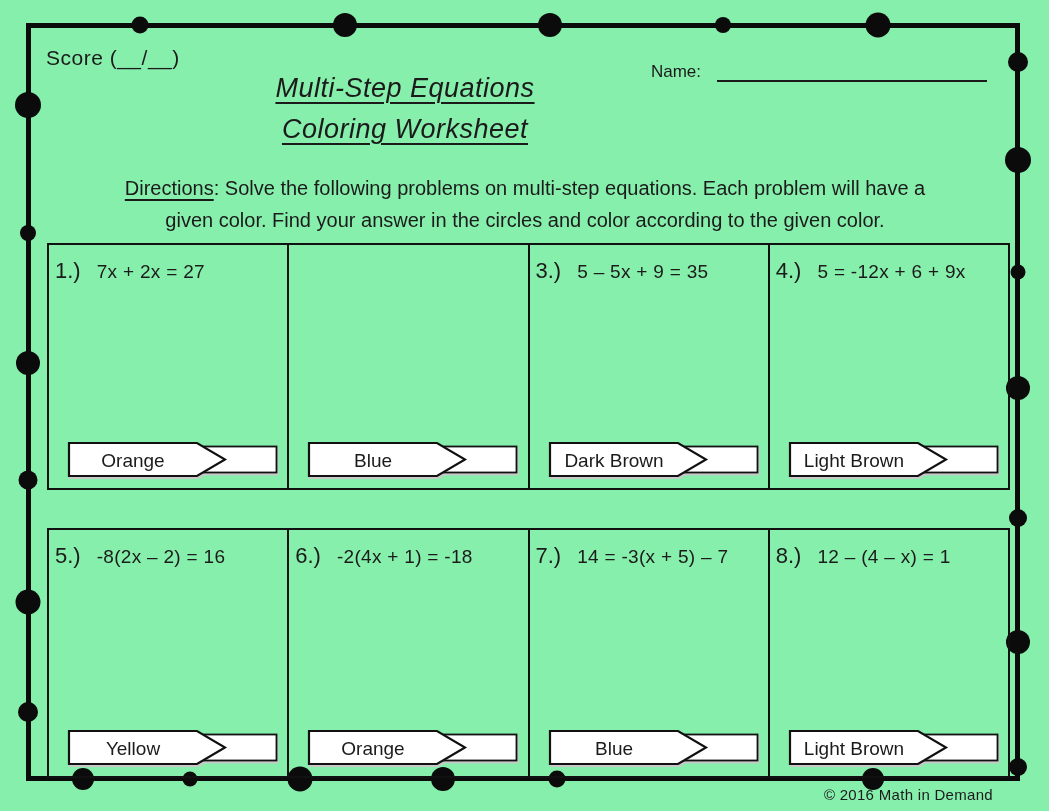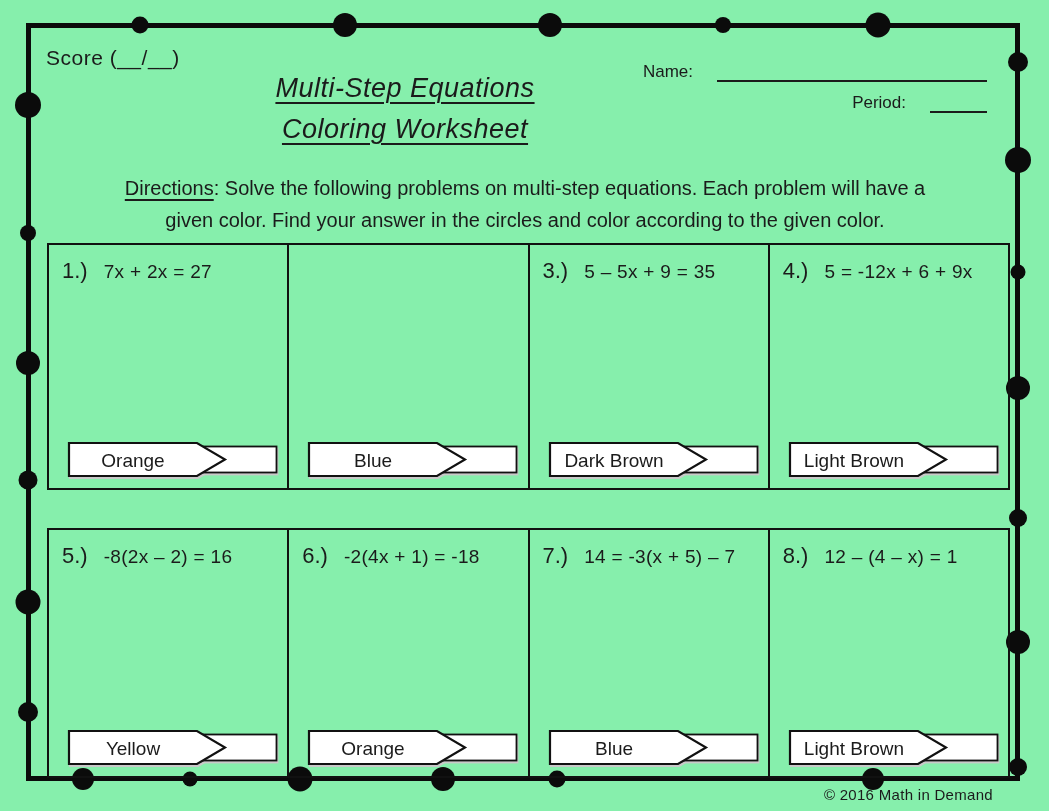--- a/index.html
+++ b/index.html
@@ -37,21 +37,21 @@
     text-decoration:underline;
     text-decoration-thickness:2px;
     text-underline-offset:5px;
   }
   .idfields{
     position:absolute;top:62px;right:62px;width:360px;
     font-size:17px;
   }
   .idrow{
     display:flex;justify-content:flex-end;align-items:flex-end;
-    gap:24px;margin-bottom:11px;
+    gap:16px;margin-bottom:11px;
   }
   .blank{
     display:inline-block;height:15px;
     border-bottom:2px solid #1b1b1b;
   }
   .blank.name{width:270px;}
   .blank.date{width:133px;}
   .blank.period{width:57px;}
   .directions{
     position:absolute;left:40px;top:172px;width:970px;
@@ -69,21 +69,21 @@
     box-sizing:border-box;
   }
   .grid.row1{top:243px;height:247px;}
   .grid.row2{top:528px;height:250px;}
   .cell{
     position:relative;flex:1 1 0;
     border-right:2px solid #111;
   }
   .cell:last-child{border-right:none;border-radius:24px;}
   .prob-line{
-    padding:13px 6px 0 13px;
+    padding:13px 6px 0 6px;
     white-space:nowrap;
   }
   .pnum{font-size:22px;}
   .peq{font-size:19px;margin-left:16px;letter-spacing:.3px;}
   .tag{
     position:absolute;left:18px;bottom:9px;
     filter:drop-shadow(1.5px 2.5px 0px #c9c9c9);
   }
   .tag text{
     font-family:"Liberation Sans", sans-serif;
@@ -133,24 +133,20 @@
   <div class="title">
     <div><span class="tline">Multi-Step Equations</span></div>
     <div><span class="tline">Coloring Worksheet</span></div>
   </div>
 
   <div class="idfields">
     <div class="idrow">
       <span>Name:</span>
       <span class="blank name"></span>
     </div>
-    <div class="idrow">
-      <span>Period:</span>
-      <span class="blank period"></span>
-    </div>
   </div>
 
   <div class="directions">
     <span class="dlabel">Directions</span><span>: Solve the following problems on multi-step equations.  Each problem will have a</span><br>
     <span>given color.  Find your answer in the circles and color according to the given color.</span>
   </div>
 
   <div class="grid row1">
     <div class="cell">
       <div class="prob-line">

